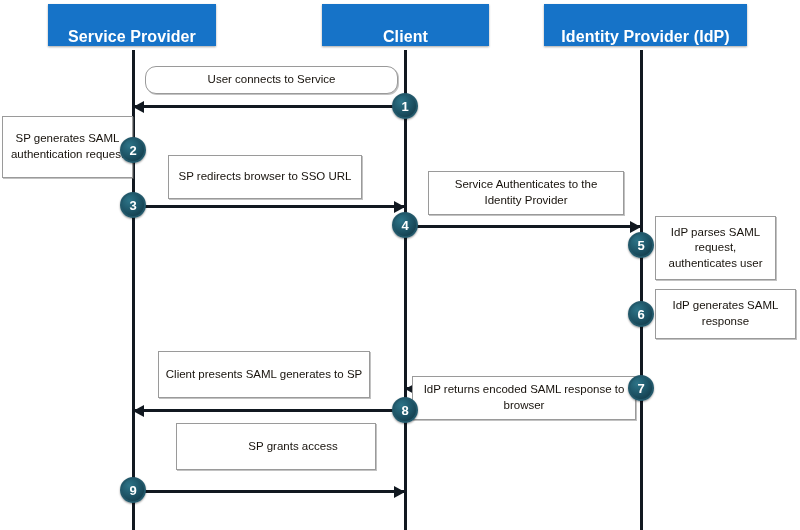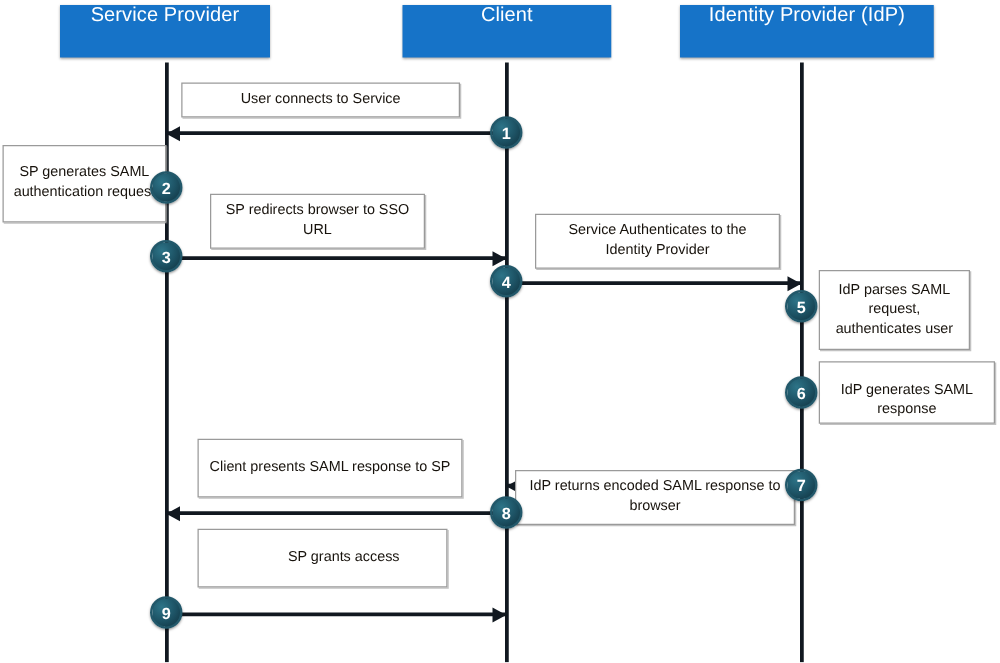--- a/index.html
+++ b/index.html
@@ -21,24 +21,24 @@
     position: absolute;
     width: 3px;
     background: #111820;
     top: 50px;
     height: 480px;
   }
   .actor-box {
     position: absolute;
     background: #1673c8;
     color: #ffffff;
-    font-weight: normal;
+    font-weight: bold;
     font-size: 16px;
     display: flex;
-    align-items: flex-start;
+    align-items: flex-end;
     justify-content: center;
     text-align: center;
     box-shadow: 0 1px 2px rgba(0,0,0,0.35);
     letter-spacing: .1px;
   }
   .msg-box {
     position: absolute;
     background: #ffffff;
     border: 1px solid #9a9a9a;
     box-sizing: border-box;
@@ -98,77 +98,77 @@
       <span>Service Provider</span>
     </div>
     <div class="actor-box" style="left: 322px; top: 4px; width: 167px; height: 42px;">
       <span>Client</span>
     </div>
     <div class="actor-box" style="left: 544px; top: 4px; width: 203px; height: 42px;">
       <span>Identity Provider (IdP)</span>
     </div>
     <div class="arrow-line" style="left: 133px; width: 272px; top: 105px;"></div>
     <div class="arrow-head left" style="top: 100.5px; left: 133px;"></div>
-    <div class="msg-box" style="left: 145px; top: 66px; width: 223px; height: 28px;">
+    <div class="msg-box" style="left: 145px; top: 66px; width: 253px; height: 28px; border-radius: 11px;">
       <span>User connects to Service</span>
     </div>
     <div class="step-badge" style="left: 392px; top: 93px;">
       <span>1</span>
     </div>
     <div class="msg-box" style="left: 2px; top: 116px; width: 131px; height: 62px;">
       <span>SP generates SAML authentication request</span>
     </div>
     <div class="step-badge" style="left: 120px; top: 137px;">
       <span>2</span>
     </div>
     <div class="arrow-line" style="left: 133px; width: 272px; top: 205px;"></div>
     <div class="arrow-head right" style="top: 200.5px; left: 394px;"></div>
-    <div class="msg-box" style="left: 168px; top: 155px; width: 172px; height: 44px;">
+    <div class="msg-box" style="left: 168px; top: 155px; width: 194px; height: 44px;">
       <span>SP redirects browser to SSO URL</span>
     </div>
     <div class="step-badge" style="left: 120px; top: 192px;">
       <span>3</span>
     </div>
     <div class="arrow-line" style="left: 405px; width: 236px; top: 225px;"></div>
     <div class="arrow-head right" style="top: 220.5px; left: 630px;"></div>
     <div class="msg-box" style="left: 428px; top: 171px; width: 196px; height: 44px;">
       <span>Service Authenticates to the Identity Provider</span>
     </div>
     <div class="step-badge" style="left: 392px; top: 212px;">
       <span>4</span>
     </div>
     <div class="msg-box" style="left: 655px; top: 216px; width: 121px; height: 64px;">
       <span>IdP parses SAML request, authenticates user</span>
     </div>
     <div class="step-badge" style="left: 628px; top: 232px;">
       <span>5</span>
     </div>
-    <div class="msg-box" style="left: 655px; top: 289px; width: 141px; height: 50px; align-items: flex-end;">
+    <div class="msg-box" style="left: 655px; top: 289px; width: 141px; height: 50px;">
       <span>IdP generates SAML response</span>
     </div>
     <div class="step-badge" style="left: 628px; top: 301px;">
       <span>6</span>
     </div>
     <div class="arrow-line" style="left: 405px; width: 236px; top: 387px;"></div>
     <div class="arrow-head left" style="top: 382.5px; left: 405px;"></div>
     <div class="msg-box" style="left: 412px; top: 332px; width: 224px; height: 44px; margin-top: 44px;">
       <span>IdP returns encoded SAML response to browser</span>
     </div>
     <div class="step-badge" style="left: 628px; top: 375px;">
       <span>7</span>
     </div>
     <div class="arrow-line" style="left: 133px; width: 272px; top: 409px;"></div>
     <div class="arrow-head left" style="top: 404.5px; left: 133px;"></div>
     <div class="msg-box" style="left: 158px; top: 351px; width: 212px; height: 47px;">
-      <span>Client presents SAML response to SP</span>
+      <span>Client presents SAML generates to SP</span>
     </div>
     <div class="step-badge" style="left: 392px; top: 397px;">
       <span>8</span>
     </div>
     <div class="arrow-line" style="left: 133px; width: 272px; top: 490px;"></div>
     <div class="arrow-head right" style="top: 485.5px; left: 394px;"></div>
-    <div class="msg-box" style="left: 158px; top: 423px; width: 200px; height: 47px; padding-left: 40px;">
+    <div class="msg-box" style="left: 176px; top: 423px; width: 200px; height: 47px; padding-left: 40px;">
       <span>SP grants access</span>
     </div>
     <div class="step-badge" style="left: 120px; top: 477px;">
       <span>9</span>
     </div>
   </div>
 
 </body></html>

